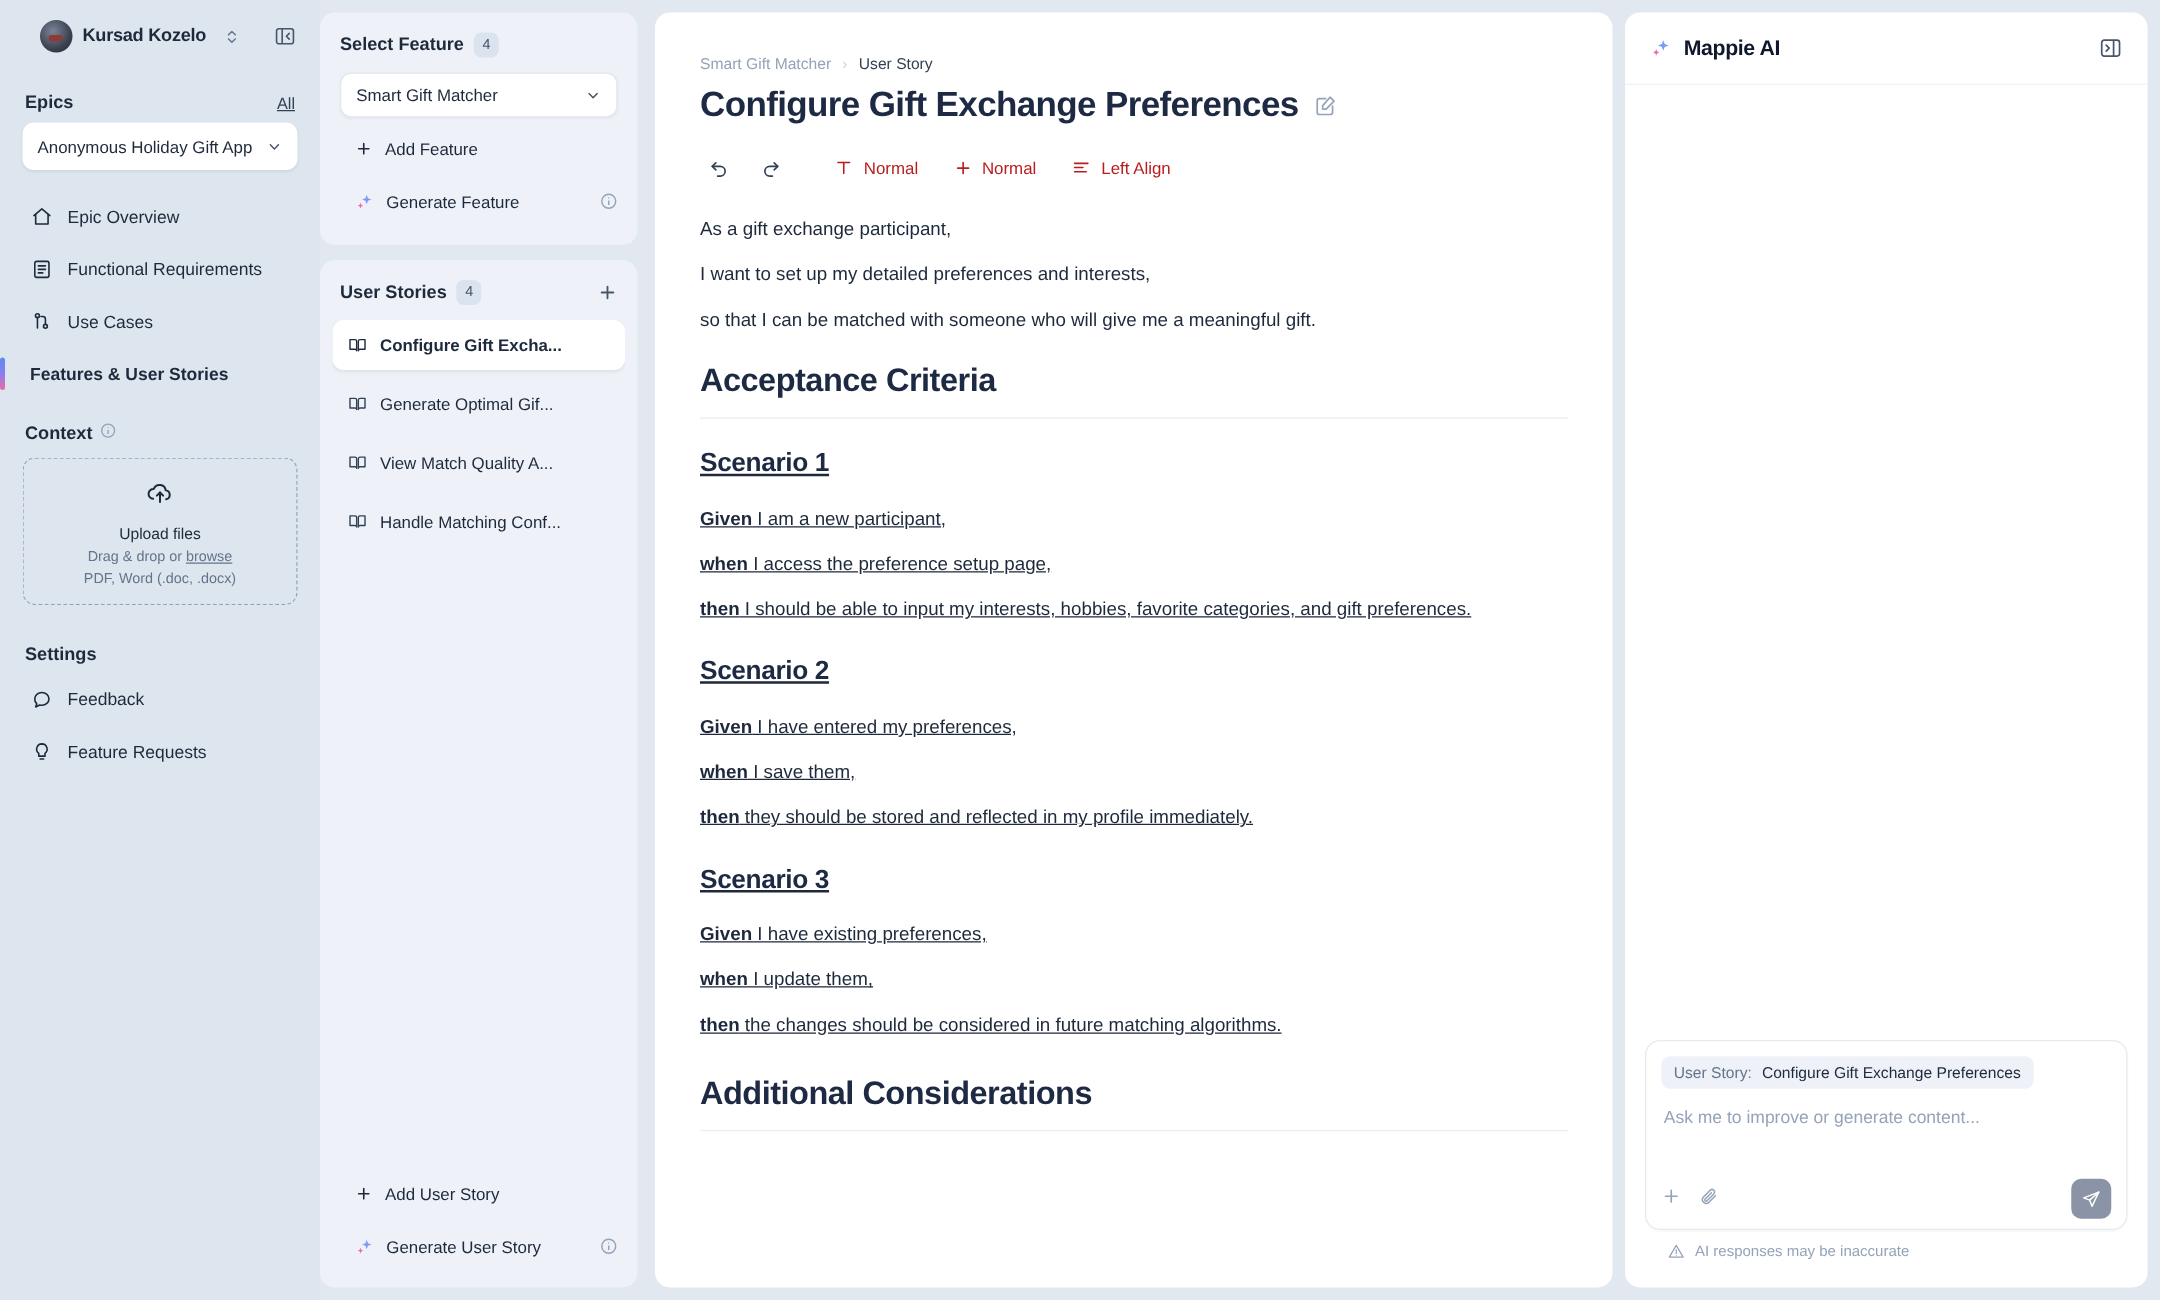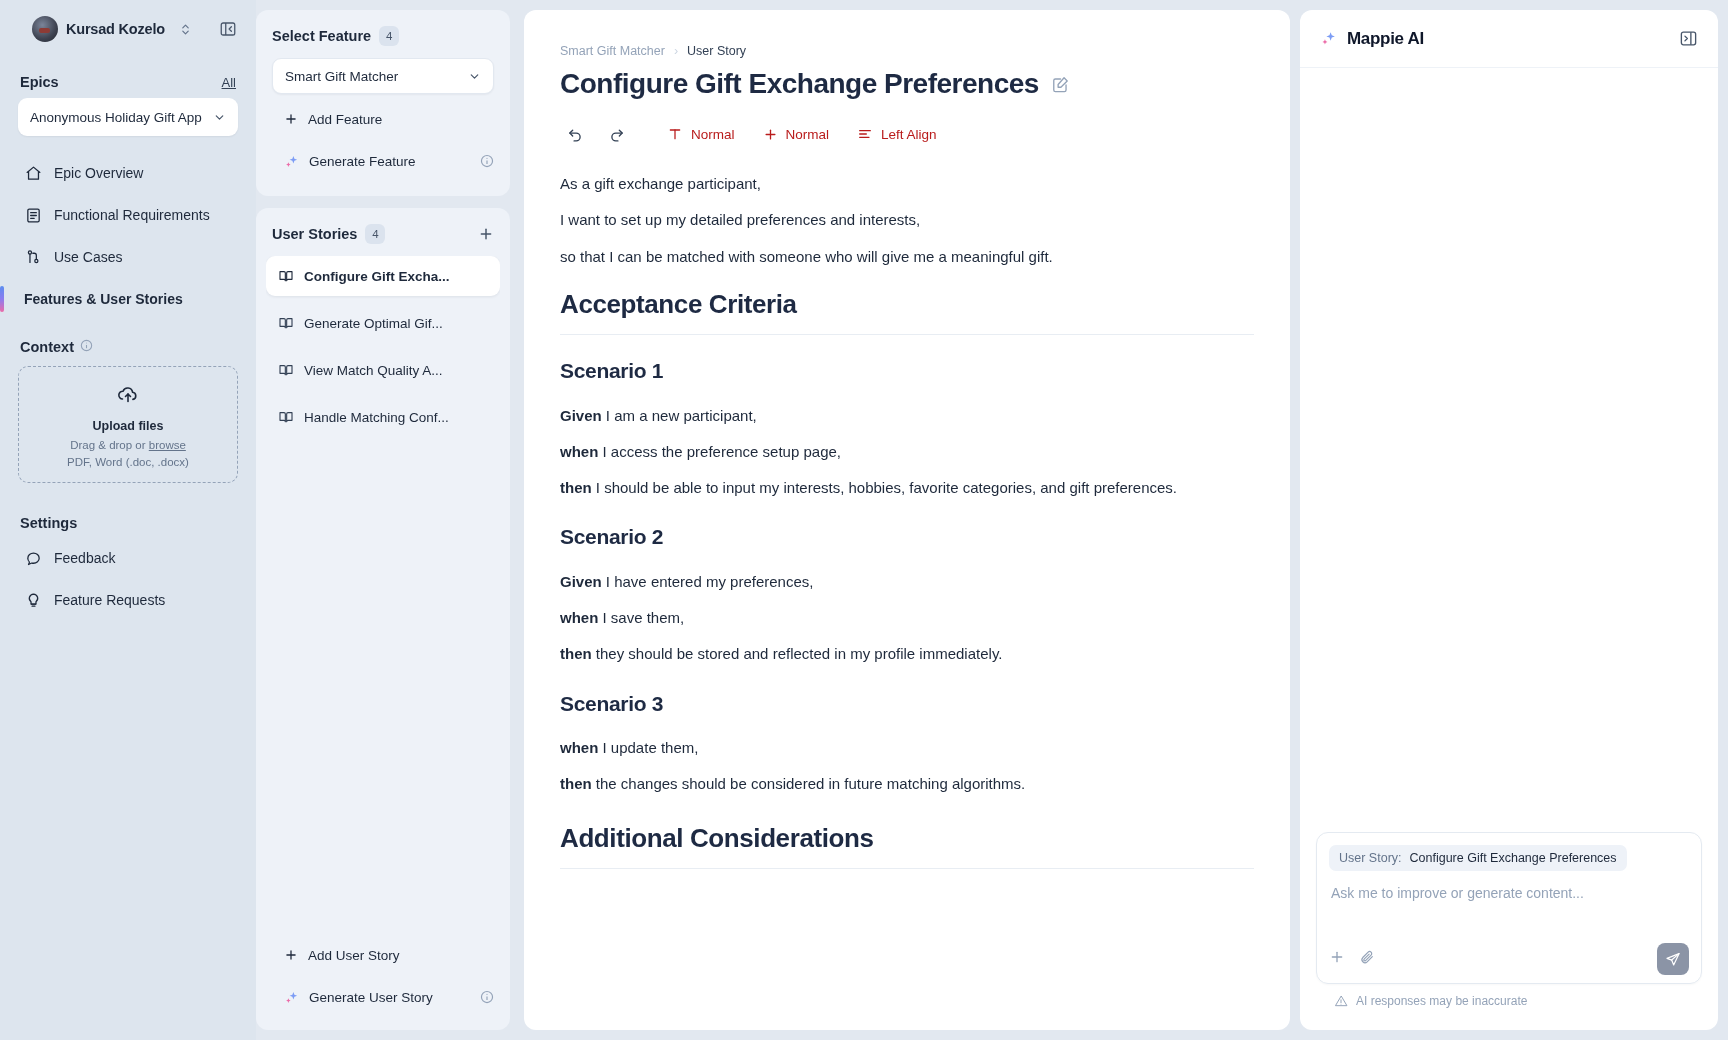--- a/index.html
+++ b/index.html
@@ -65,21 +65,21 @@
     background: linear-gradient(180deg, #5b8def 0%, #8b7cf0 50%, #ec6ba8 100%);
   }
 
   .ctx-head { display:flex; align-items:center; gap:6px; padding: 18px 4px 8px 4px; }
   .ctx-head .t { font-size:14.5px; font-weight:700; color:#1e293b; }
 
   .dropzone {
     border: 1.5px dashed #94a3b8; border-radius: 10px;
     padding: 16px 10px 14px; text-align:center; margin: 2px 2px 0 2px;
   }
-  .dz-title { font-size: 12.5px; font-weight:700; color:#1e293b; margin-top: 8px; }
+  .dz-title { font-size: 12.5px; font-weight:400; color:#1e293b; margin-top: 8px; }
   .dz-sub { font-size: 11.5px; color:#64748b; margin-top: 6px; }
   .dz-sub u { cursor:pointer; }
   .dz-sub2 { font-size: 11.5px; color:#64748b; margin-top: 5px; }
 
   .settings-head { font-size:14.5px; font-weight:700; color:#1e293b; padding: 32px 4px 6px 4px; }
 
   
   .col2 { width: 268px; flex:0 0 268px; padding: 10px 14px 10px 0; display:flex; flex-direction:column; gap: 12px;}
   .card { background:#eef2f8; border-radius: 12px; }
   .card.feat { padding: 16px 16px 18px 16px; }
@@ -137,21 +137,21 @@
   }
   .tb-btn.icon-only { padding: 0 7px; color:#334155; }
   .tb-gap { width: 6px; }
 
   .doc-body { font-size: 15px; color:#1e293b; line-height: 1.55; }
   .doc-body p { margin-bottom: 13px; }
   .doc-body p b { font-weight: 700; }
   .h1 { font-size: 26px; font-weight: 800; color:#1e2a43; margin: 16px 0 0; letter-spacing:-0.4px;}
   .rule { border-bottom:1px solid #e8edf3; margin: 10px 0 20px; }
   .h2 { font-size: 21px; font-weight: 800; color:#1e2a43; margin: 0 0 16px; letter-spacing:-0.3px;}
-  .blk { margin-bottom: 22px; }
+  .blk { margin-bottom: 22px; text-decoration: underline; }
   ul.bullets { margin: 0 0 0 22px; }
   ul.bullets li { margin-bottom: 11px; font-size: 15px; }
   li.faded { color:#94a3b8; }
 
   
   .col4 { width: 428px; flex:0 0 428px; padding: 10px 10px 10px 0; }
   .ai {
     background:#fff; border-radius: 12px; height:100%;
     display:flex; flex-direction:column; overflow:hidden;
   }
@@ -487,20 +487,21 @@
 
         <div class="blk">
           <div class="h2">Scenario 2</div>
           <p><b>Given</b><span> I have entered my preferences,</span></p>
           <p><b>when</b><span> I save them,</span></p>
           <p><b>then</b><span> they should be stored and reflected in my profile immediately.</span></p>
         </div>
 
         <div class="blk">
           <div class="h2">Scenario 3</div>
+          <p><b>Given</b><span> I have existing preferences,</span></p>
           <p><b>when</b><span> I update them,</span></p>
           <p><b>then</b><span> the changes should be considered in future matching algorithms.</span></p>
         </div>
 
         <div class="h1">Additional Considerations</div>
         <div class="rule"></div>
       </div>
     </div>
   </section>
 

